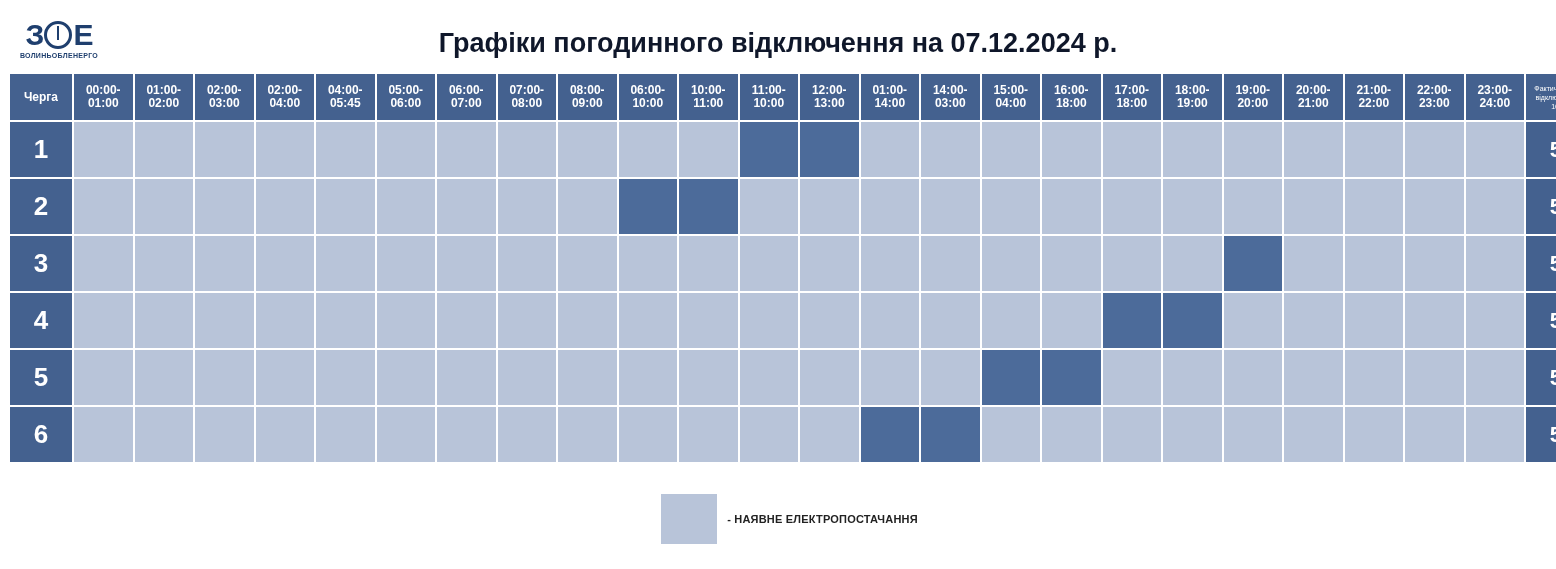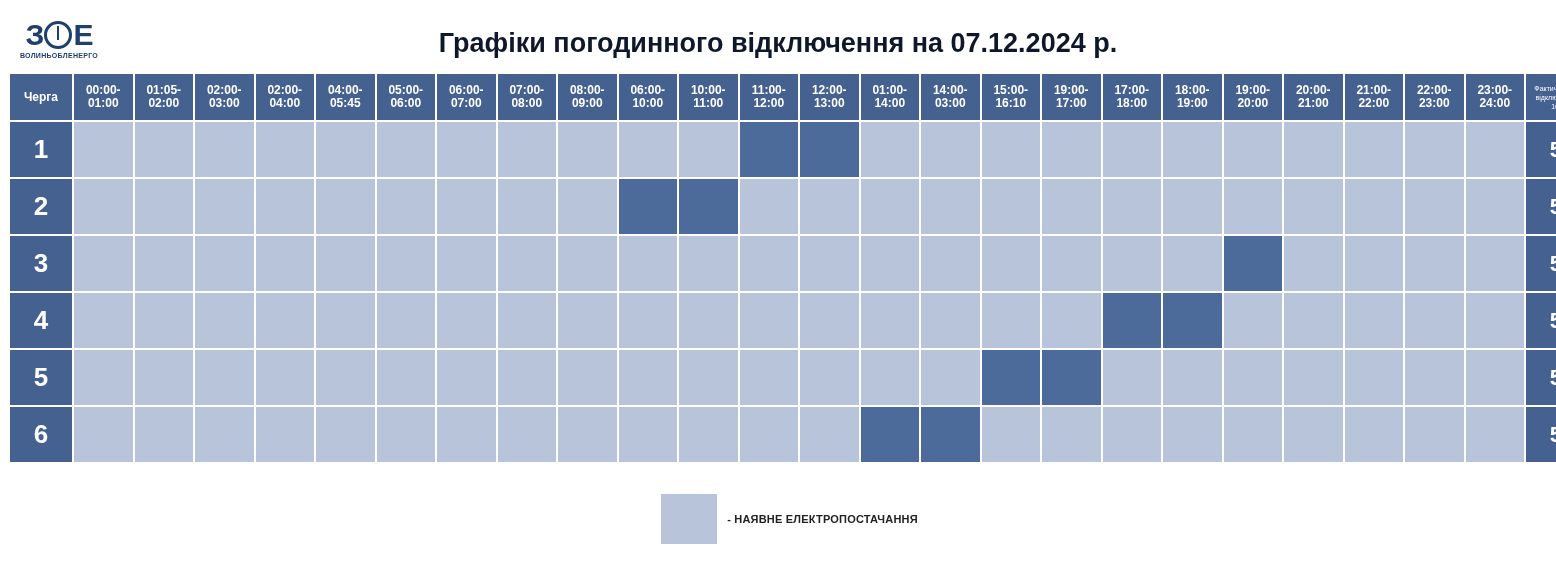--- a/index.html
+++ b/index.html
@@ -214,36 +214,36 @@
       <col class="col-hour">
         <col class="col-hour">
         <col class="col-hour">
         <col class="col-hour">
       <col class="col-total">
     </colgroup>
     <thead>
       <tr>
         <th class="hdr hdr-queue">Черга</th>
         <th class="hdr">00:00-01:00</th>
-        <th class="hdr">01:05-02:00</th>
+        <th class="hdr">01:00-02:00</th>
         <th class="hdr">02:00-03:00</th>
         <th class="hdr">02:00-04:00</th>
         <th class="hdr">04:00-05:45</th>
         <th class="hdr">05:00-06:00</th>
         <th class="hdr">06:00-07:00</th>
         <th class="hdr">07:00-08:00</th>
         <th class="hdr">08:00-09:00</th>
         <th class="hdr">06:00-10:00</th>
         <th class="hdr">10:00-11:00</th>
-        <th class="hdr">11:00-12:00</th>
+        <th class="hdr">11:00-10:00</th>
         <th class="hdr">12:00-13:00</th>
         <th class="hdr">01:00-14:00</th>
         <th class="hdr">14:00-03:00</th>
-        <th class="hdr">15:00-16:10</th>
-        <th class="hdr">19:00-17:00</th>
+        <th class="hdr">15:00-04:00</th>
+        <th class="hdr">16:00-18:00</th>
         <th class="hdr">17:00-18:00</th>
         <th class="hdr">18:00-19:00</th>
         <th class="hdr">19:00-20:00</th>
         <th class="hdr">20:00-21:00</th>
         <th class="hdr">21:00-22:00</th>
         <th class="hdr">22:00-23:00</th>
         <th class="hdr">23:00-24:00</th>
         <th class="hdr hdr-total">Фактична тривалість відключень всього з 16.05, год.</th>
       </tr>
     </thead>

